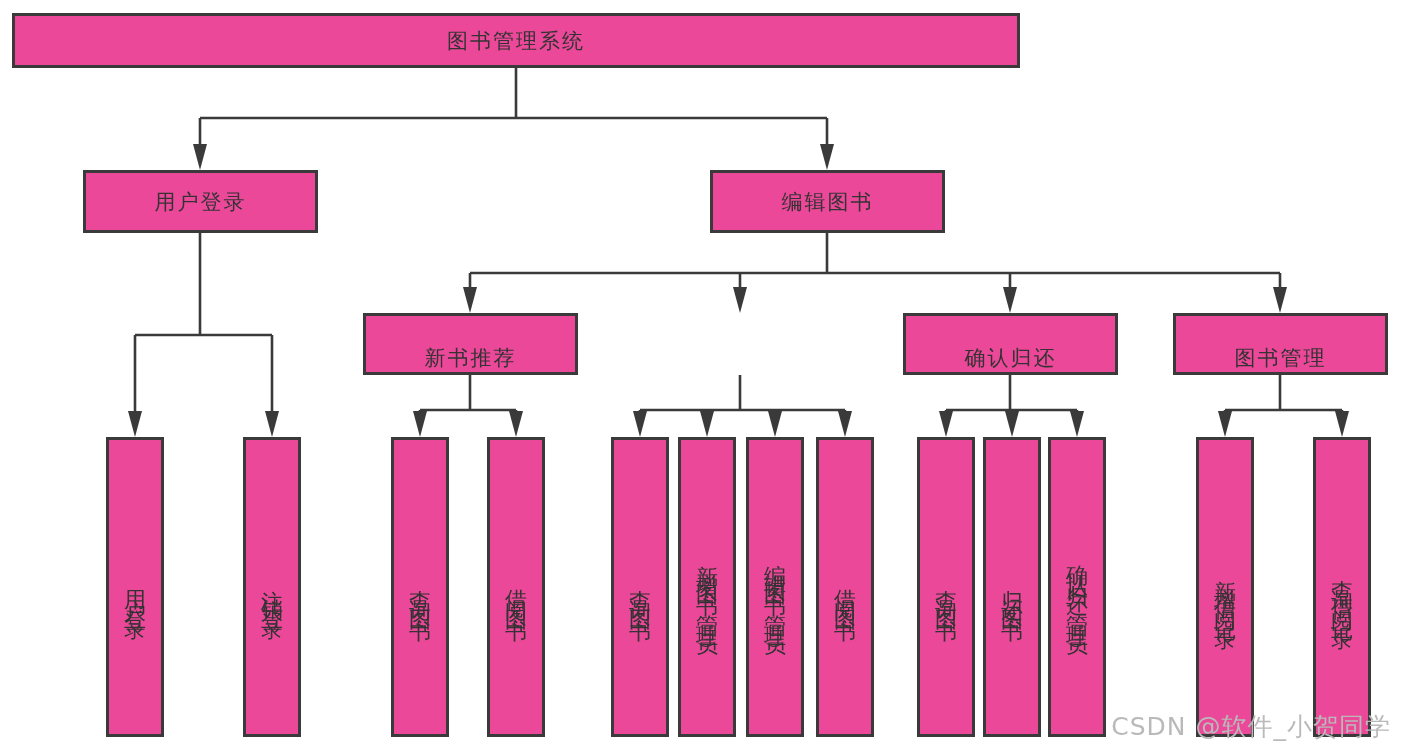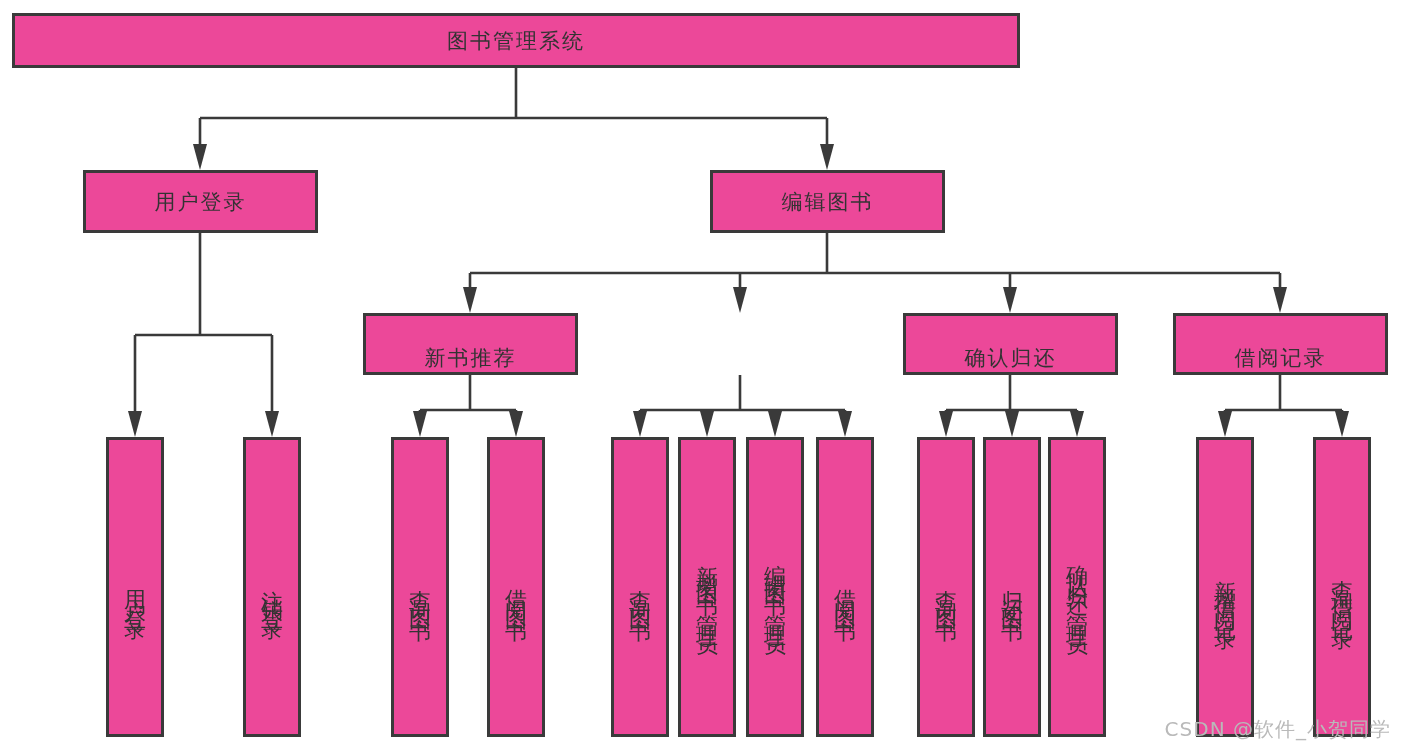--- a/index.html
+++ b/index.html
@@ -59,21 +59,21 @@
     font-size: 22px;
     line-height: 1;
     letter-spacing: 10px;
     color: var(--text);
     margin-bottom: -10px; 
   }
   .watermark {
     position: absolute;
     right: 14px;
     bottom: 4px;
-    font-size: 20px;
+    font-size: 25px;
     letter-spacing: 1px;
     color: var(--watermark);
     z-index: 3;
     white-space: nowrap;
   }
 </style>
 </head>
 <body>
 
 <div class="canvas">
@@ -132,21 +132,21 @@
     <span class="hlabel">编辑图书</span>
   </div>
 
   <div class="node lvl3" style="left:363px">
     <span class="hlabel">新书推荐</span>
   </div>
   <div class="node lvl3" style="left:903px">
     <span class="hlabel">确认归还</span>
   </div>
   <div class="node lvl3" style="left:1173px">
-    <span class="hlabel">借阅记录</span>
+    <span class="hlabel">图书管理</span>
   </div>
 
   <div class="node leaf" style="left:106px">
     <span class="vlabel">用户登录</span>
   </div>
   <div class="node leaf" style="left:243px">
     <span class="vlabel">注销登录</span>
   </div>
 
   <div class="node leaf" style="left:391px">

